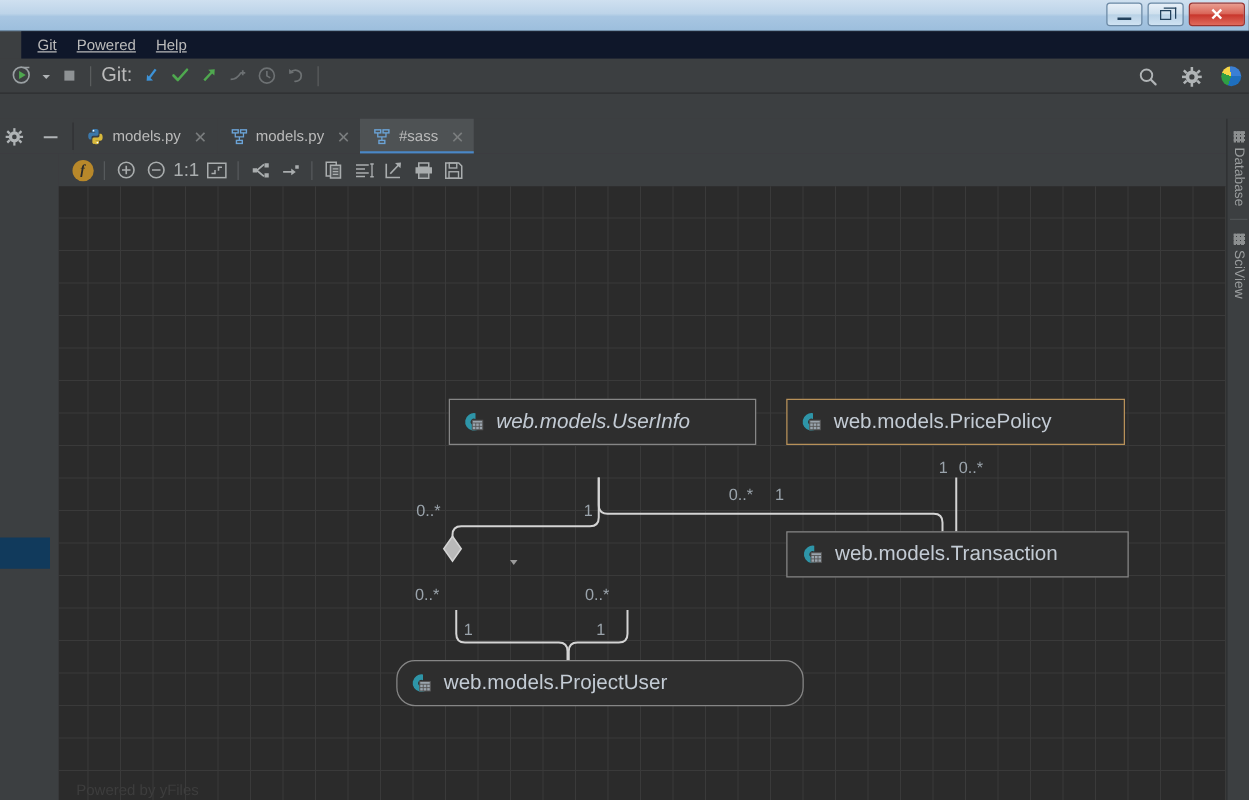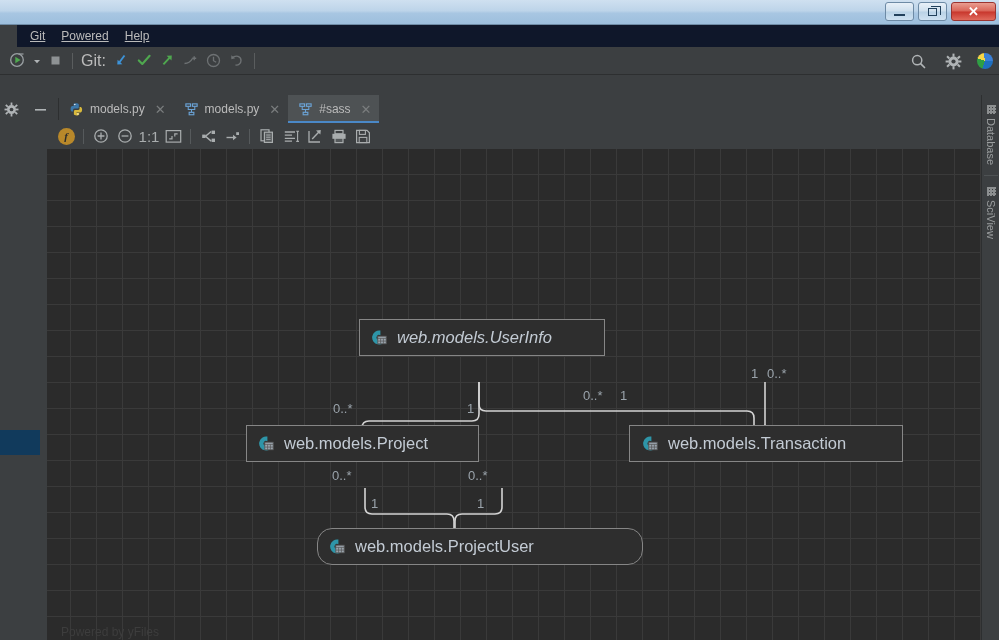--- a/index.html
+++ b/index.html
@@ -464,31 +464,31 @@
       <span class="node-icon">
         <svg width="17" height="17" viewBox="0 0 17 17">
           <path d="M9.4 1.6 A7 7 0 1 0 15 9.8 L10.4 9.8 A2.6 2.6 0 1 1 9.4 6.2 Z" fill="#2e95a8"></path>
           <rect x="6.8" y="7.2" width="8.4" height="7.6" fill="#9aa4ad" stroke="#555" stroke-width="0.8"></rect>
           <path d="M6.8 9.4 L15.2 9.4 M9.6 9.4 L9.6 14.8 M12.4 9.4 L12.4 14.8 M6.8 12.1 L15.2 12.1" stroke="#555" stroke-width="0.7"></path>
         </svg>
       </span>
       <span>web.models.UserInfo</span>
     </div>
 
-
-    <div class="node" id="node-project" style="left: 199px; top: 276px; width: 233px;">
+    <div class="node sel" id="node-pricepolicy" style="left: 582px; top: 170px; width: 271px;">
       <span class="node-icon">
         <svg width="17" height="17" viewBox="0 0 17 17">
           <path d="M9.4 1.6 A7 7 0 1 0 15 9.8 L10.4 9.8 A2.6 2.6 0 1 1 9.4 6.2 Z" fill="#2e95a8"></path>
           <rect x="6.8" y="7.2" width="8.4" height="7.6" fill="#9aa4ad" stroke="#555" stroke-width="0.8"></rect>
           <path d="M6.8 9.4 L15.2 9.4 M9.6 9.4 L9.6 14.8 M12.4 9.4 L12.4 14.8 M6.8 12.1 L15.2 12.1" stroke="#555" stroke-width="0.7"></path>
         </svg>
       </span>
-      <span>web.models.Project</span>
-    </div>
+      <span>web.models.PricePolicy</span>
+    </div>
+
 
     <div class="node" id="node-transaction" style="left: 582px; top: 276px; width: 274px; padding-left: 12px;">
       <span class="node-icon">
         <svg width="17" height="17" viewBox="0 0 17 17">
           <path d="M9.4 1.6 A7 7 0 1 0 15 9.8 L10.4 9.8 A2.6 2.6 0 1 1 9.4 6.2 Z" fill="#2e95a8"></path>
           <rect x="6.8" y="7.2" width="8.4" height="7.6" fill="#9aa4ad" stroke="#555" stroke-width="0.8"></rect>
           <path d="M6.8 9.4 L15.2 9.4 M9.6 9.4 L9.6 14.8 M12.4 9.4 L12.4 14.8 M6.8 12.1 L15.2 12.1" stroke="#555" stroke-width="0.7"></path>
         </svg>
       </span>
       <span>web.models.Transaction</span>

